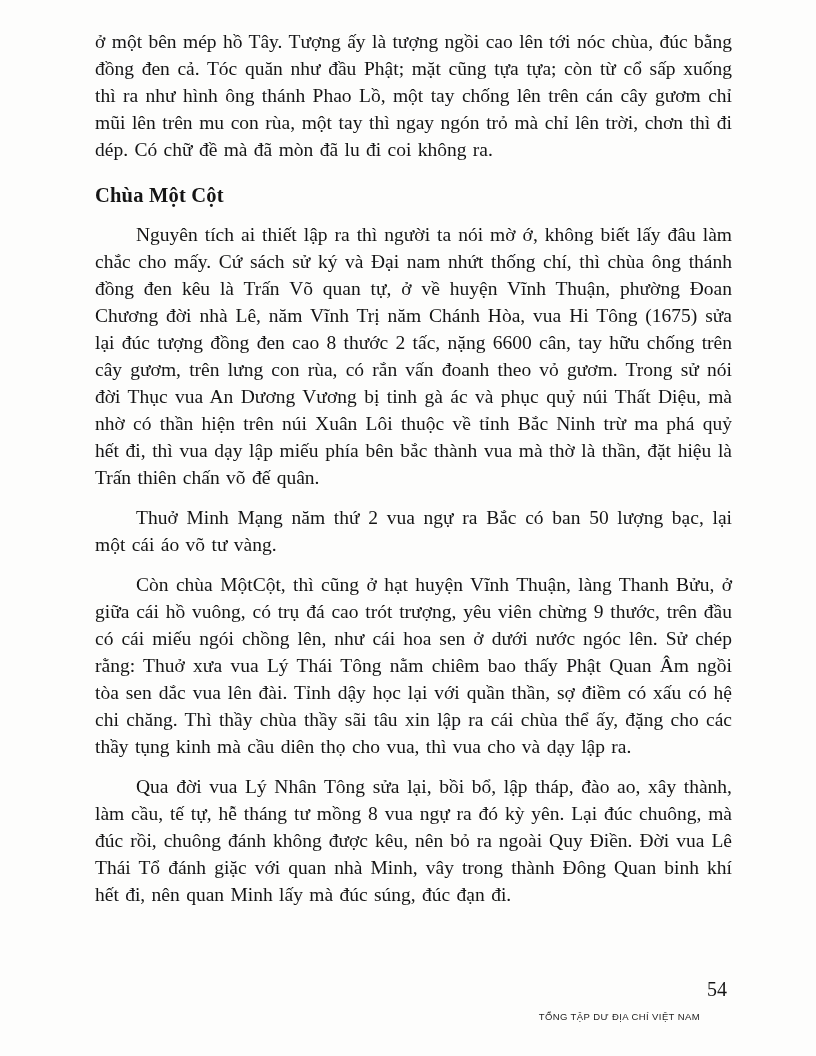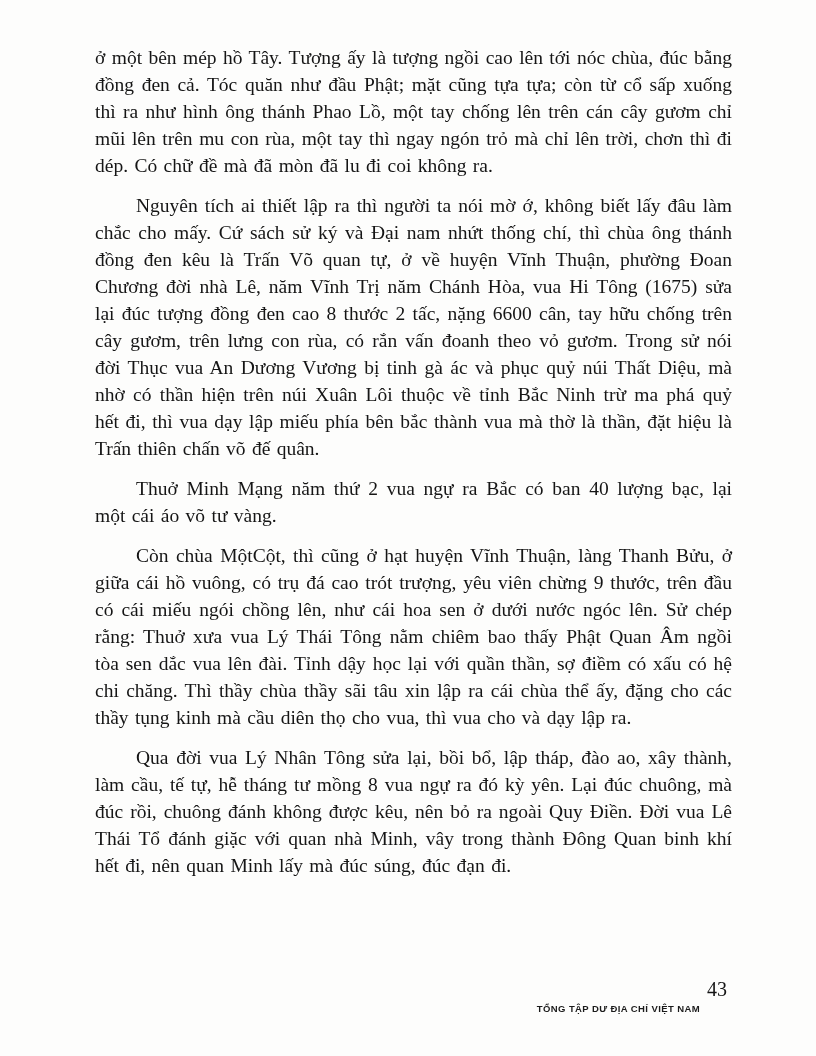--- a/index.html
+++ b/index.html
@@ -12,21 +12,21 @@
     width: 816px;
     height: 1056px;
     background: #fdfdfc;
     font-family: "Liberation Serif", serif;
     color: #151515;
     overflow: hidden;
   }
   .text-block {
     position: absolute;
     left: 95px;
-    top: 44px;
+    top: 28px;
     width: 637px;
   }
   .para {
     margin: 0 0 13px 0;
     font-size: 19.5px;
     line-height: 27px;
     text-align: justify;
     text-indent: 41px;
     word-spacing: 1.5px;
   }
@@ -44,48 +44,49 @@
     position: absolute;
     right: 89px;
     bottom: 57px;
     font-size: 20px;
     line-height: 20px;
     font-weight: normal;
   }
   .footer-book-title {
     position: absolute;
     right: 116px;
-    bottom: 42px;
+    bottom: 34px;
     font-family: "Liberation Sans", sans-serif;
     font-size: 9.5px;
-    font-weight: bold;
+    font-weight: normal;
     letter-spacing: 0.4px;
     color: #1b1b1b;
     white-space: nowrap;
   }
 </style>
 </head>
 <body>
 
 <div class="page">
 
   <main class="text-block">
 
     <p class="para no-indent">ở một bên mép hồ Tây. Tượng ấy là tượng ngồi cao lên tới nóc chùa, đúc bằng đồng đen cả. Tóc quăn như đầu Phật; mặt cũng tựa tựa; còn từ cổ sấp xuống thì ra như hình ông thánh Phao Lồ, một tay chống lên trên cán cây gươm chỉ mũi lên trên mu con rùa, một tay thì ngay ngón trỏ mà chỉ lên trời, chơn thì đi dép. Có chữ đề mà đã mòn đã lu đi coi không ra.</p>
 
+    <h2 class="heading">Chùa Một Cột</h2>
 
 
     <p class="para">Nguyên tích ai thiết lập ra thì người ta nói mờ ớ, không biết lấy đâu làm chắc cho mấy. Cứ sách sử ký và Đại nam nhứt thống chí, thì chùa ông thánh đồng đen kêu là Trấn Võ quan tự, ở về huyện Vĩnh Thuận, phường Đoan Chương đời nhà Lê, năm Vĩnh Trị năm Chánh Hòa, vua Hi Tông (1675) sửa lại đúc tượng đồng đen cao 8 thước 2 tấc, nặng 6600 cân, tay hữu chống trên cây gươm, trên lưng con rùa, có rắn vấn đoanh theo vỏ gươm. Trong sử nói đời Thục vua An Dương Vương bị tinh gà ác và phục quỷ núi Thất Diệu, mà nhờ có thần hiện trên núi Xuân Lôi thuộc về tỉnh Bắc Ninh trừ ma phá quỷ hết đi, thì vua dạy lập miếu phía bên bắc thành vua mà thờ là thần, đặt hiệu là Trấn thiên chấn võ đế quân.</p>
 
-    <p class="para">Thuở Minh Mạng năm thứ 2 vua ngự ra Bắc có ban 40 lượng bạc, lại một cái áo võ tư vàng.</p>
+    <p class="para">Thuở Minh Mạng năm thứ 2 vua ngự ra Bắc có ban 50 lượng bạc, lại một cái áo võ tư vàng.</p>
 
 
     <p class="para">Còn chùa MộtCột, thì cũng ở hạt huyện Vĩnh Thuận, làng Thanh Bửu, ở giữa cái hồ vuông, có trụ đá cao trót trượng, yêu viên chừng 9 thước, trên đầu có cái miếu ngói chồng lên, như cái hoa sen ở dưới nước ngóc lên. Sử chép rằng: Thuở xưa vua Lý Thái Tông nằm chiêm bao thấy Phật Quan Âm ngồi tòa sen dắc vua lên đài. Tỉnh dậy học lại với quần thần, sợ điềm có xấu có hệ chi chăng. Thì thầy chùa thầy sãi tâu xin lập ra cái chùa thể ấy, đặng cho các thầy tụng kinh mà cầu diên thọ cho vua, thì vua cho và dạy lập ra.</p>
 
     <p class="para">Qua đời vua Lý Nhân Tông sửa lại, bồi bổ, lập tháp, đào ao, xây thành, làm cầu, tế tự, hễ tháng tư mồng 8 vua ngự ra đó kỳ yên. Lại đúc chuông, mà đúc rồi, chuông đánh không được kêu, nên bỏ ra ngoài Quy Điền. Đời vua Lê Thái Tổ đánh giặc với quan nhà Minh, vây trong thành Đông Quan binh khí hết đi, nên quan Minh lấy mà đúc súng, đúc đạn đi.</p>
 
   </main>
 
-  <div class="footer-page-number">43</div>
+  <div class="footer-page-number">54</div>
 
   <div class="footer-book-title">TỔNG TẬP DƯ ĐỊA CHÍ VIỆT NAM</div>
 
 </div>
 
 </body></html>

